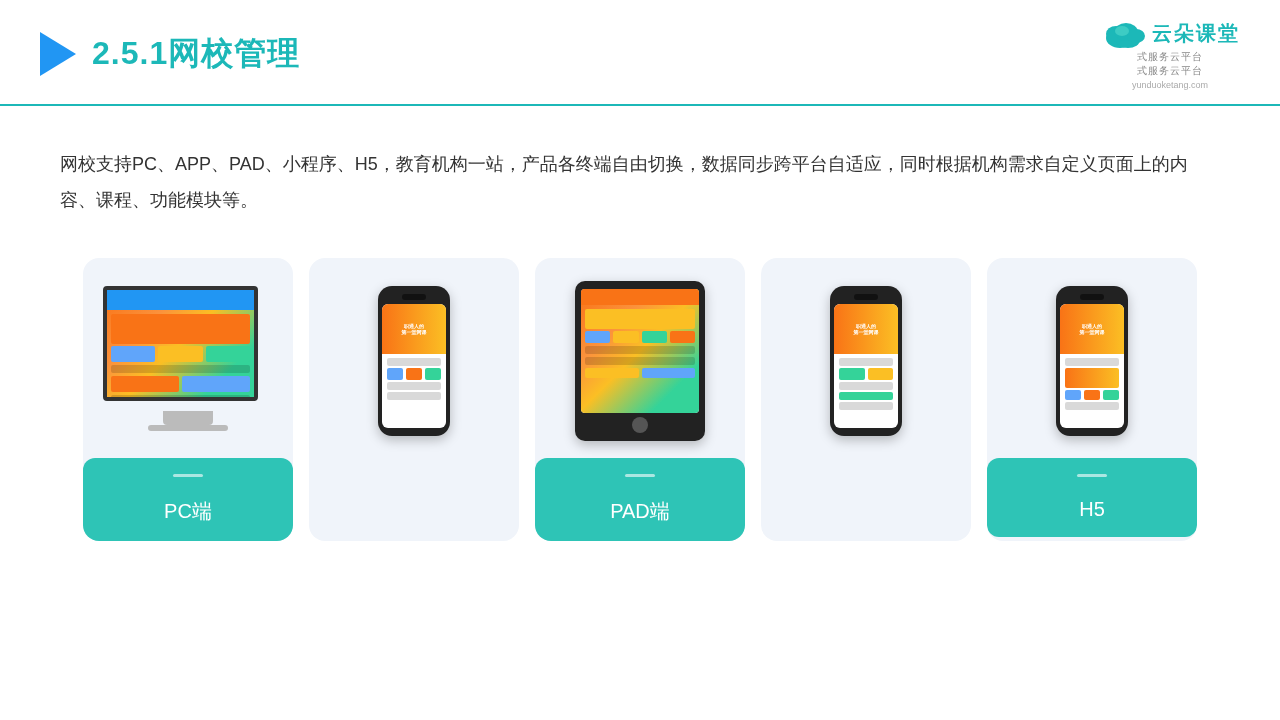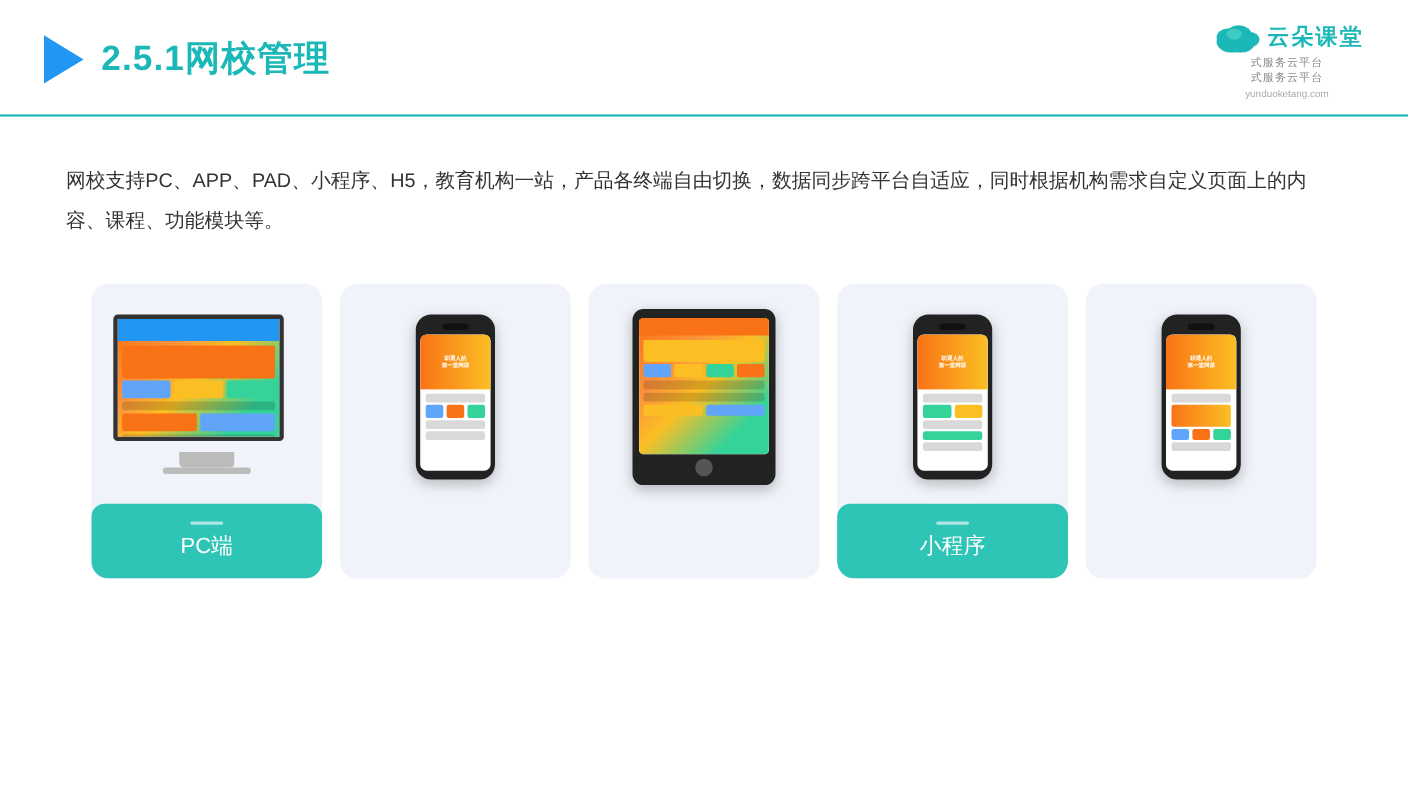--- a/index.html
+++ b/index.html
@@ -242,21 +242,21 @@
       border-radius: 12px;
       margin-top: 0;
     }
     .label-teal { background: #2ec4b6; }
 
     
     .card-label-inner {
       display: flex;
       flex-direction: column;
       align-items: center;
-      gap: 6px;
+      gap: 21px;
     }
     .label-line {
       width: 30px;
       height: 3px;
       background: rgba(255,255,255,0.6);
       border-radius: 2px;
     }
 
     
     .logo-svg-area {
@@ -377,20 +377,26 @@
             <div class="screen-bar-dark"></div>
             <div class="screen-row">
               <div class="screen-cell" style="height:10px;"></div>
               <div class="screen-cell blue" style="height:10px;"></div>
             </div>
           </div>
         </div>
         <div class="tablet-home"></div>
       </div>
     </div>
+    <div class="card-label label-teal">
+      <div class="card-label-inner">
+        <div class="label-line"></div>
+        <span>PAD端</span>
+      </div>
+    </div>
   </div>
 
   <div class="card">
     <div class="card-image-area">
       <div class="device-phone">
         <div class="phone-notch"></div>
         <div class="phone-screen">
           <div class="screen-top-banner">
             <span style="font-size:5px;text-align:center;padding:2px;">职通人的<br>第一堂网课</span>
           </div>
@@ -400,26 +406,20 @@
               <div class="screen-cell green" style="height:12px;"></div>
               <div class="screen-cell" style="height:12px;"></div>
             </div>
             <div class="screen-bar-dark" style="margin:2px 2px;"></div>
             <div style="height:8px;background:#34d399;margin:2px;border-radius:2px;"></div>
             <div class="screen-bar-dark" style="margin:2px 2px;"></div>
           </div>
         </div>
       </div>
     </div>
-    <div class="card-label label-teal">
-      <div class="card-label-inner">
-        <div class="label-line"></div>
-        <span>小程序</span>
-      </div>
-    </div>
   </div>
 
   <div class="card">
     <div class="card-image-area">
       <div class="device-phone">
         <div class="phone-notch"></div>
         <div class="phone-screen">
           <div class="screen-top-banner">
             <span style="font-size:5px;text-align:center;padding:2px;">职通人的<br>第一堂网课</span>
           </div>
@@ -429,15 +429,21 @@
             <div class="screen-row" style="margin:2px 2px;">
               <div class="screen-cell blue" style="height:10px;"></div>
               <div class="screen-cell orange" style="height:10px;"></div>
               <div class="screen-cell green" style="height:10px;"></div>
             </div>
             <div class="screen-bar-dark" style="margin:2px 2px;"></div>
           </div>
         </div>
       </div>
     </div>
+    <div class="card-label label-teal">
+      <div class="card-label-inner">
+        <div class="label-line"></div>
+        <span>H5</span>
+      </div>
+    </div>
   </div>
 
 </div>
 
 </body></html>

